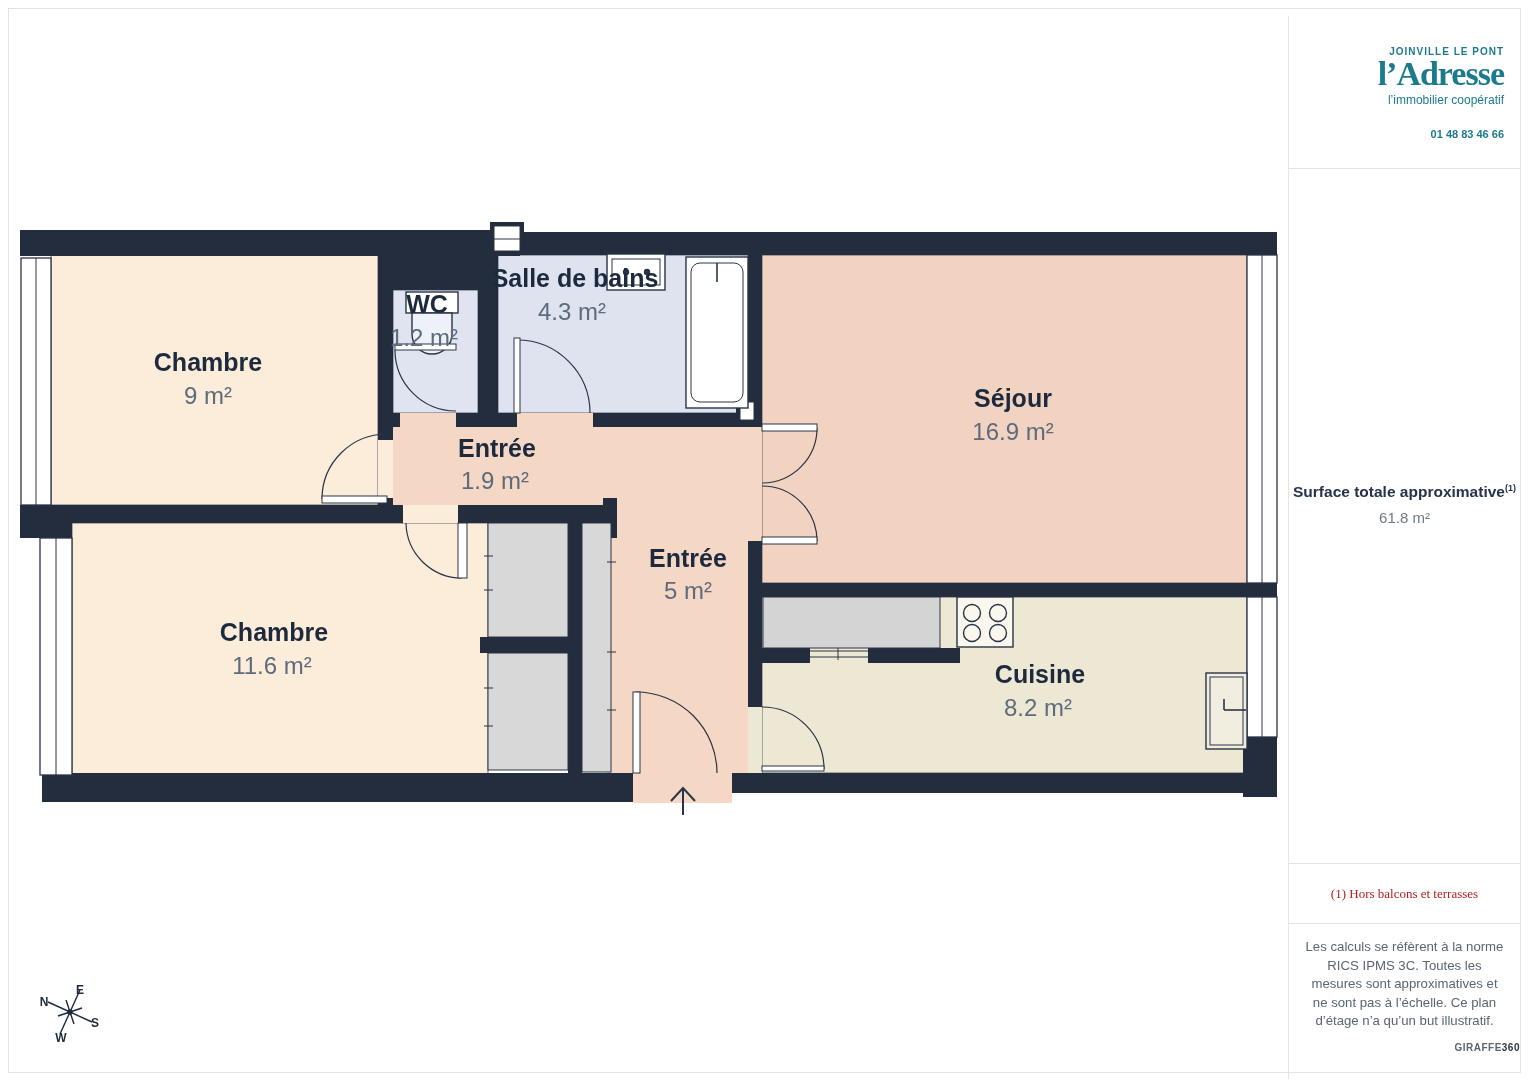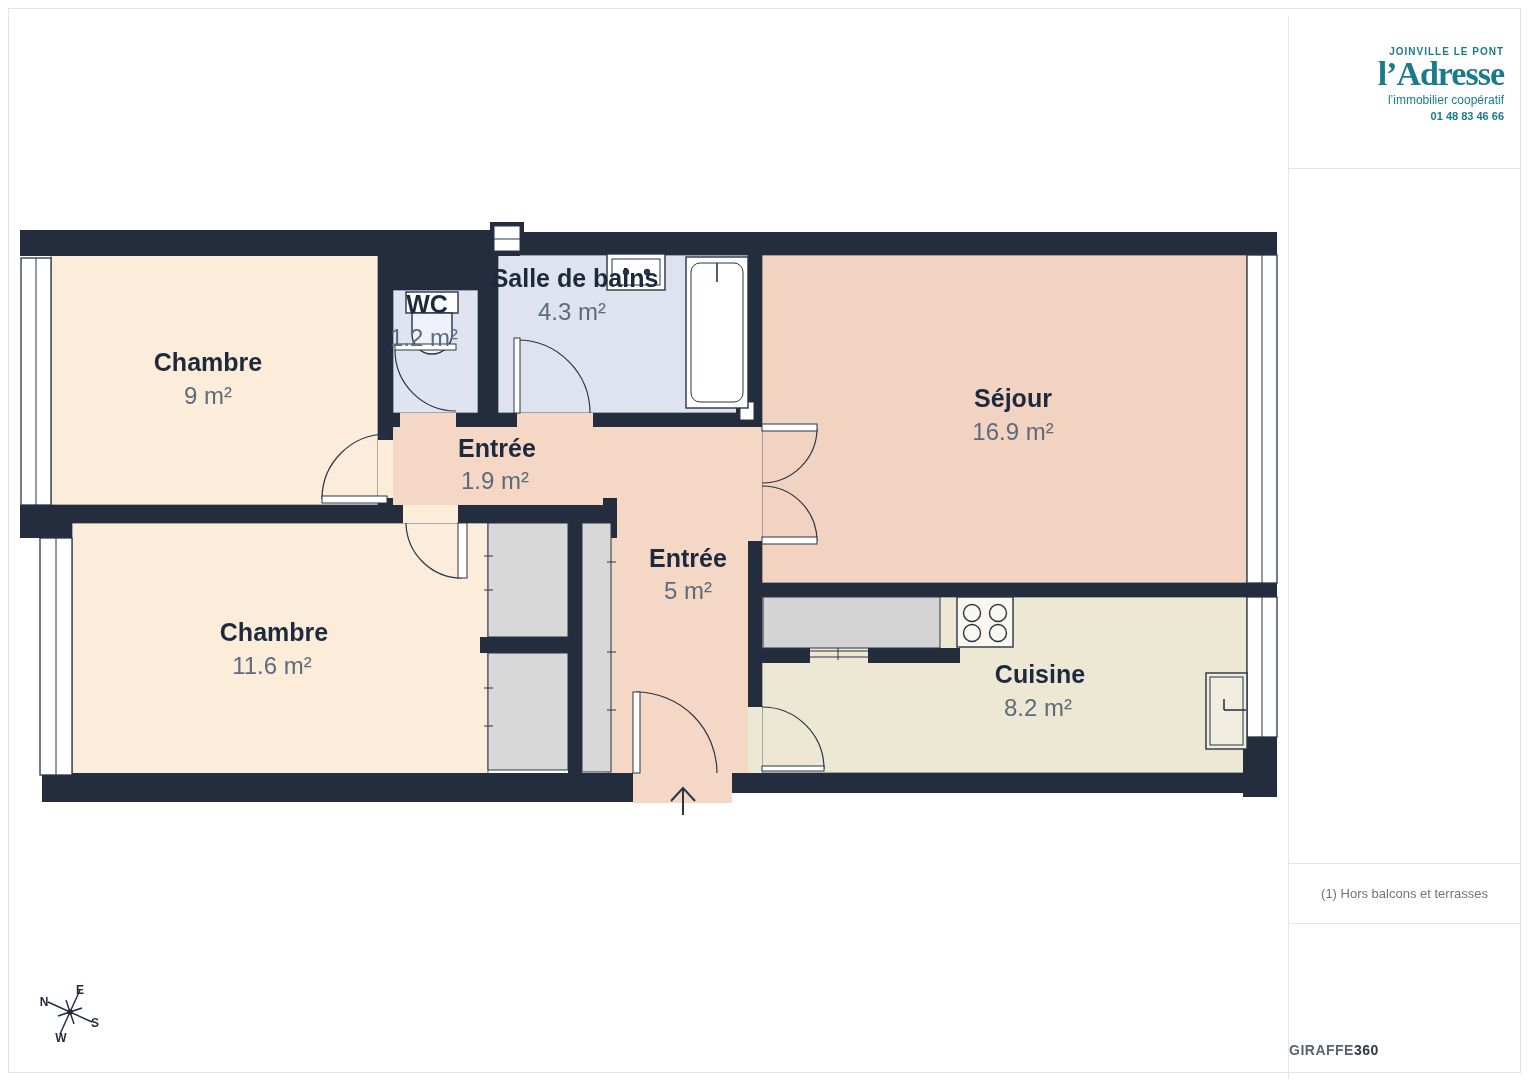--- a/index.html
+++ b/index.html
@@ -12,28 +12,28 @@
   .room-area{font-family:"Liberation Sans",sans-serif;font-size:24px;fill:#5d6b7c;text-anchor:middle;}
   .compass-letter{font-family:"Liberation Sans",sans-serif;font-weight:700;font-size:12px;fill:#1d2a3e;text-anchor:middle;}
 
   
   .sidebar{position:absolute;left:1288px;top:16px;width:231px;height:1063px;border-left:1px solid #e4e4e4;background:#fff;}
   .sb-divider{position:absolute;left:0;width:100%;height:0;border-top:1px solid #e4e4e4;}
   .logo-block{position:absolute;top:30px;left:0;right:16px;text-align:right;color:#1b7b8d;}
   .logo-city{font-size:10px;font-weight:700;letter-spacing:1px;}
   .logo-brand{font-size:34px;font-weight:700;line-height:1.0;letter-spacing:-1px;margin-top:0px;font-family:"Liberation Serif",serif;}
   .logo-tagline{font-size:12px;margin-top:2px;}
-  .logo-phone{font-size:11px;font-weight:700;margin-top:3px;}
+  .logo-phone{font-size:11px;font-weight:700;margin-top:21px;}
   .surface-block{position:absolute;top:467px;left:0;width:100%;text-align:center;}
   .surface-label{font-size:15.5px;font-weight:700;color:#26334a;}
   .surface-label sup{font-size:9px;}
   .surface-value{font-size:15px;color:#6e7a87;margin-top:8px;}
-  .footnote{position:absolute;top:870px;left:0;width:100%;text-align:center;font-size:13px;color:#737373;}
+  .footnote{position:absolute;top:870px;left:0;width:100%;text-align:center;font-size:13px;color:#b91c1c;font-family:Liberation Serif, serif;}
   .disclaimer{position:absolute;top:922px;left:0;width:100%;box-sizing:border-box;padding:0 15px;text-align:center;font-size:13.2px;line-height:18.5px;color:#5a6572;}
-  .brand-footer{position:absolute;top:1026px;left:0;width:100%;text-align:left;font-size:14px;letter-spacing:.5px;}
+  .brand-footer{position:absolute;top:1026px;left:0;width:100%;text-align:right;font-size:10px;letter-spacing:.5px;}
   .brand-footer .g{font-weight:600;color:#5b6470;}
   .brand-footer .n{font-weight:800;color:#2f3744;}
 </style>
 </head>
 <body>
 
 <div class="canvas">
 
   <svg width="1528" height="1080" viewBox="0 0 1528 1080">
 
@@ -233,27 +233,32 @@
   <div class="sidebar">
     <div class="logo-block">
       <div class="logo-city">JOINVILLE LE PONT</div>
       <div class="logo-brand">l’Adresse</div>
       <div class="logo-tagline">l’immobilier coopératif</div>
       <div class="logo-phone">01 48 83 46 66</div>
     </div>
 
     <div class="sb-divider" style="top:152px"></div>
 
+    <div class="surface-block">
+      <div class="surface-label"><span>Surface totale approximative</span><sup>(1)</sup></div>
+      <div class="surface-value">61.8 m²</div>
+    </div>
 
     <div class="sb-divider" style="top:847px"></div>
 
     <div class="footnote">(1) Hors balcons et terrasses</div>
 
     <div class="sb-divider" style="top:907px"></div>
 
+    <div class="disclaimer">Les calculs se réfèrent à la norme RICS IPMS 3C. Toutes les mesures sont approximatives et ne sont pas à l’échelle. Ce plan d’étage n’a qu’un but illustratif.</div>
 
     <div class="brand-footer">
       <span class="g">GIRAFFE</span><span class="n">360</span>
     </div>
   </div>
 
   <div class="page-border"></div>
 </div>
 
 </body></html>

